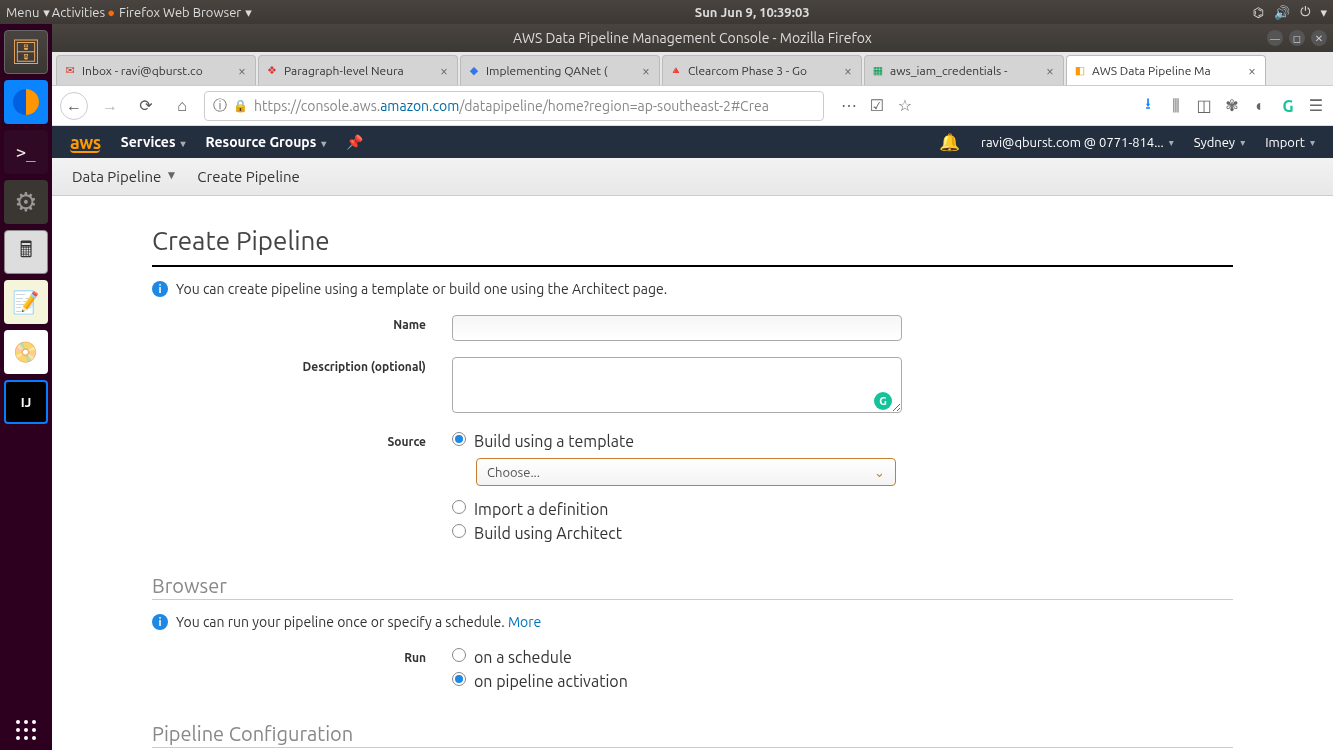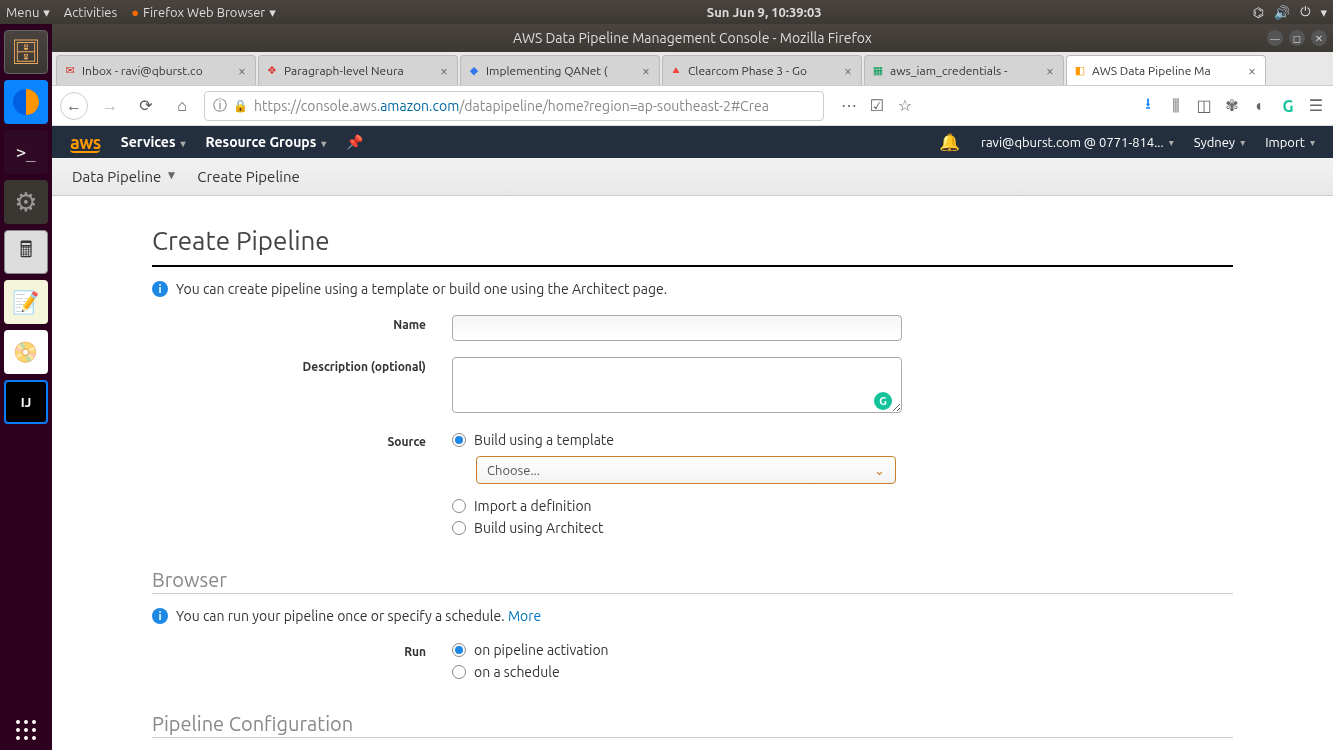--- a/index.html
+++ b/index.html
@@ -1,20 +1,20 @@
 <!DOCTYPE html>
 <html><head>
 <meta charset="utf-8">
 <style>
 * { margin: 0; padding: 0; box-sizing: border-box; font-family: Ubuntu, "Segoe UI", Arial, sans-serif; }
 body { width: 1333px; height: 750px; overflow: hidden; background: #fff; }
 
 
 .top-panel { height: 24px; background: linear-gradient(#4a4440, #3c3834); color: #dcdcdc; display: flex; align-items: center; font-size: 13px; padding: 0 6px; }
-.top-panel .tp-left { display: flex; gap: 14px; align-items: center; }
+.top-panel .tp-left { display: flex; gap: 2px; align-items: center; }
 .top-panel .tp-item { display: flex; align-items: center; gap: 4px; cursor: pointer; }
 .top-panel .tp-center { flex: 1; text-align: center; font-weight: 600; }
 .top-panel .tp-right { display: flex; gap: 10px; align-items: center; }
 
 
 .launcher { position: absolute; left: 0; top: 24px; bottom: 0; width: 52px; background: #2c001e; display: flex; flex-direction: column; align-items: center; padding-top: 6px; gap: 6px; }
 .launcher .app-icon { width: 44px; height: 44px; border-radius: 4px; display: flex; align-items: center; justify-content: center; font-size: 22px; }
 .launcher .files-icon { background: linear-gradient(#4a4440, #3a3632); border: 1px solid #666; }
 .launcher .ff-icon { background: #0a84ff; color: #ff9500; }
 .launcher .term-icon { background: #300a24; color: #eee; font-family: monospace; }
@@ -66,21 +66,21 @@
 .section-divider { border-bottom: 2px solid #000; margin-bottom: 14px; }
 .section-divider.light { border-bottom: 1px solid #ccc; }
 .info-row { display: flex; align-items: center; gap: 8px; font-size: 14px; margin-bottom: 18px; }
 .info-icon { width: 16px; height: 16px; border-radius: 50%; background: #1e88e5; color: #fff; display: flex; align-items: center; justify-content: center; font-size: 11px; font-weight: bold; flex-shrink: 0; }
 .form-row { display: flex; margin-bottom: 16px; }
 .form-row .fr-label { width: 300px; text-align: right; padding-right: 26px; font-size: 12px; font-weight: 600; color: #333; padding-top: 3px; }
 .form-row .fr-field { width: 450px; }
 .txt-input { width: 100%; height: 26px; border: 1px solid #aaa; border-radius: 4px; padding: 0 6px; font-size: 13px; background: linear-gradient(#f6f6f6,#fff); }
 .txt-area { width: 100%; height: 56px; border: 1px solid #aaa; border-radius: 4px; padding: 4px 6px; font-size: 13px; resize: both; position: relative; }
 .grammarly { position: absolute; right: 10px; bottom: 6px; width: 18px; height: 18px; border-radius: 50%; background: #15c39a; color: #fff; display: flex; align-items: center; justify-content: center; font-size: 11px; font-weight: bold; }
-.radio-opt { display: flex; align-items: center; gap: 8px; font-size: 14px; margin-bottom: 6px; cursor: pointer; }
+.radio-opt { display: flex; gap: 8px; font-size: 16px; margin-bottom: 6px; cursor: pointer; }
 .radio-circle { width: 14px; height: 14px; border-radius: 50%; border: 1px solid #888; display: flex; align-items: center; justify-content: center; }
 .radio-circle.checked::after { content: ""; width: 8px; height: 8px; border-radius: 50%; background: #1e88e5; }
 .select-box { width: 420px; height: 28px; border: 1px solid #c77f2e; border-radius: 4px; background: linear-gradient(#fff,#f3f3f3); display: flex; align-items: center; justify-content: space-between; padding: 0 10px; font-size: 13px; color: #555; margin: 8px 0 14px 24px; cursor: pointer; }
 .select-box .sb-caret { color: #c77f2e; }
 .section-subhead { font-size: 20px; color: #888; font-weight: 400; margin: 26px 0 2px 0; }
 .more-link { color: #0073bb; cursor: pointer; }
 </style>
 </head>
 <body>
 
@@ -290,27 +290,27 @@
     <div class="section-divider light"></div>
     <div class="info-row">
       <span class="info-icon">i</span>
       <span><span>You can run your pipeline once or specify a schedule. </span><span class="more-link">More</span></span>
     </div>
 
     <div class="form-row">
       <div class="fr-label">Run</div>
       <div class="fr-field">
         <div class="radio-opt">
+          <span class="radio-circle"></span>
+          <span>on a schedule</span>
+        </div>
+        <div class="radio-opt">
           <span class="radio-circle checked"></span>
           <span>on pipeline activation</span>
         </div>
-        <div class="radio-opt">
-          <span class="radio-circle"></span>
-          <span>on a schedule</span>
-        </div>
       </div>
     </div>
 
     <div class="section-subhead">Pipeline Configuration</div>
     <div class="section-divider light"></div>
   </div>
 
 </div>
 
 </body></html>

